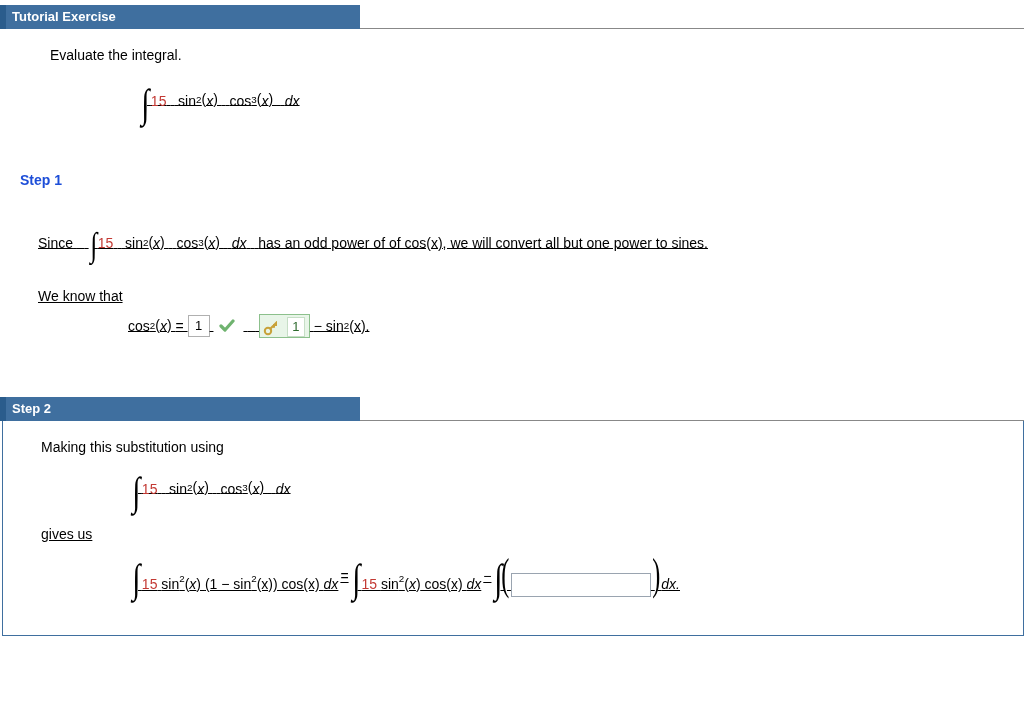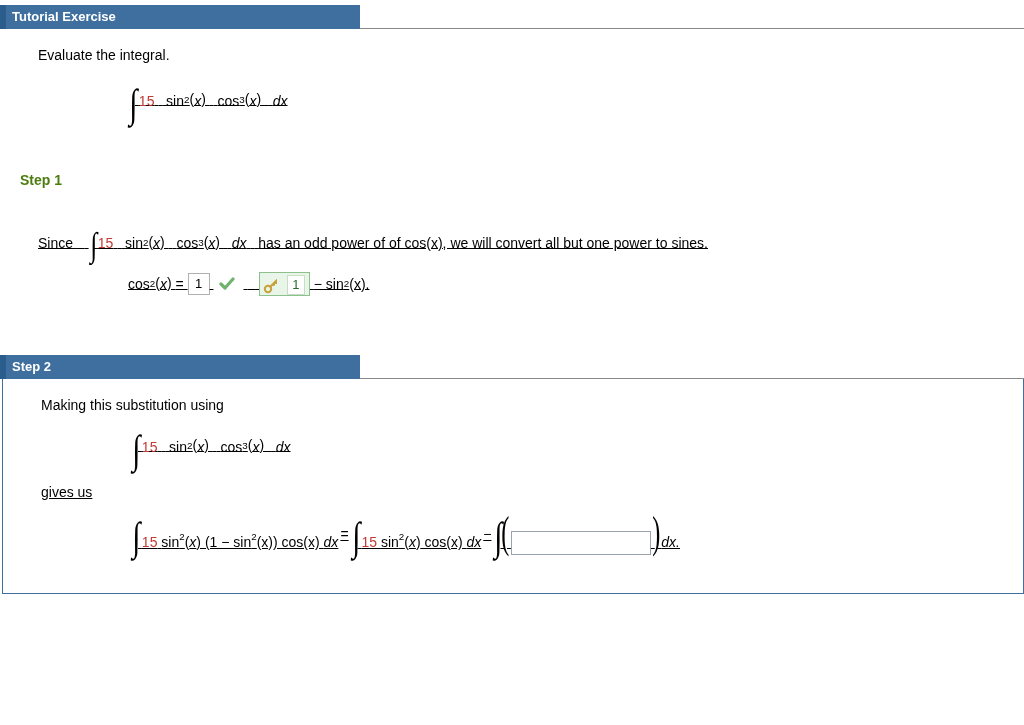--- a/index.html
+++ b/index.html
@@ -25,24 +25,24 @@
     color:#fff;
     font-weight:bold;
     font-size:13px;
     padding:0 10px 0 6px;
     height:24px;
     line-height:24px;
     border-left:6px solid #2a5c8c;
     min-width:360px;
     box-sizing:border-box;
   }
-  .pad{padding:18px 28px 10px 38px;}
+  .pad{padding:18px 28px 10px 38px;margin-left:12px;}
   .pad2{padding:10px 28px 10px 38px;}
   .step-title{
-    color:#4d7c0f;
+    color:#1d4ed8;
     font-weight:bold;
     font-size:14px;
     margin:30px 12px 18px 20px;
   }
   .mathi{font-style:italic;}
   .int{
     font-family:'Times New Roman',serif;
     font-size:40px;
     font-weight:normal;
     display:inline-block;
@@ -165,20 +165,21 @@
       <span>&nbsp;</span>
       <span>sin</span><sup>2</sup>(<span class="mathi">x</span>)
       <span>&nbsp;</span>
       <span>cos</span><sup>3</sup>(<span class="mathi">x</span>)
       <span>&nbsp;</span>
       <span class="mathi">dx</span>
       <span>&nbsp;</span>
       <span> has an odd power of of cos(x), we will convert all but one power to sines.</span>
     </div>
 
+    <div class="line" style="margin-top:26px;">We know that</div>
 
     <div class="line indent flow" style="margin-top:10px;">
       <span>cos</span><sup>2</sup>(<span class="mathi">x</span>)
       <span> = </span>
       <span class="answered-box">1</span>
       <span class="check">
         <svg width="16" height="16" viewBox="0 0 16 16">
             <path d="M2 8 L6 12 L14 3" stroke="#6fb36f" stroke-width="3.2" fill="none" stroke-linecap="round" stroke-linejoin="round"></path>
           </svg>
       </span>

